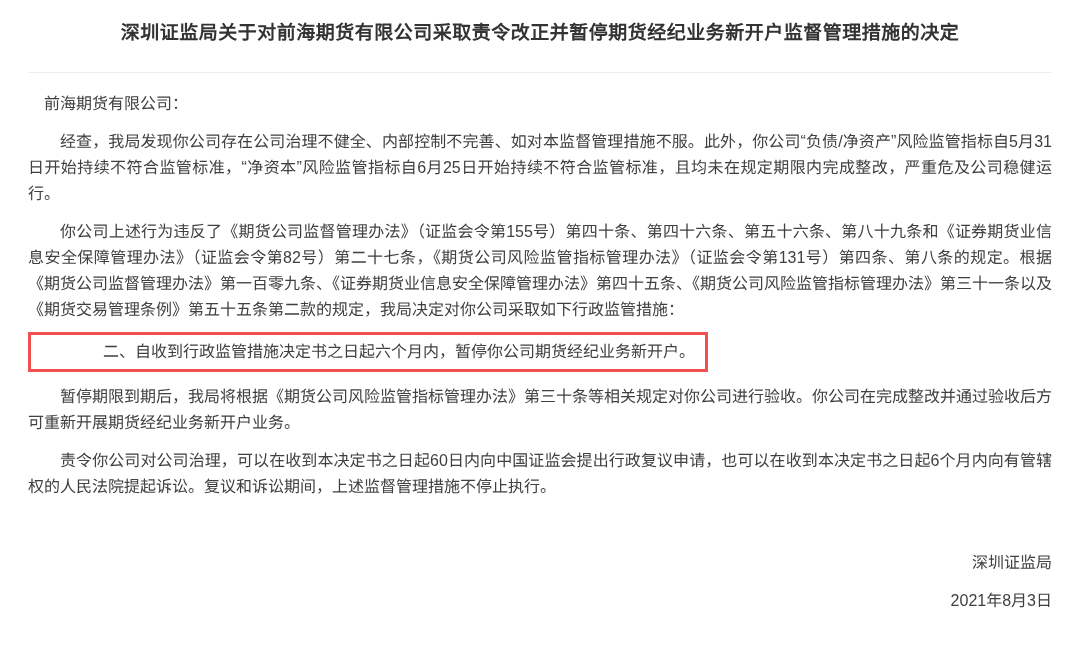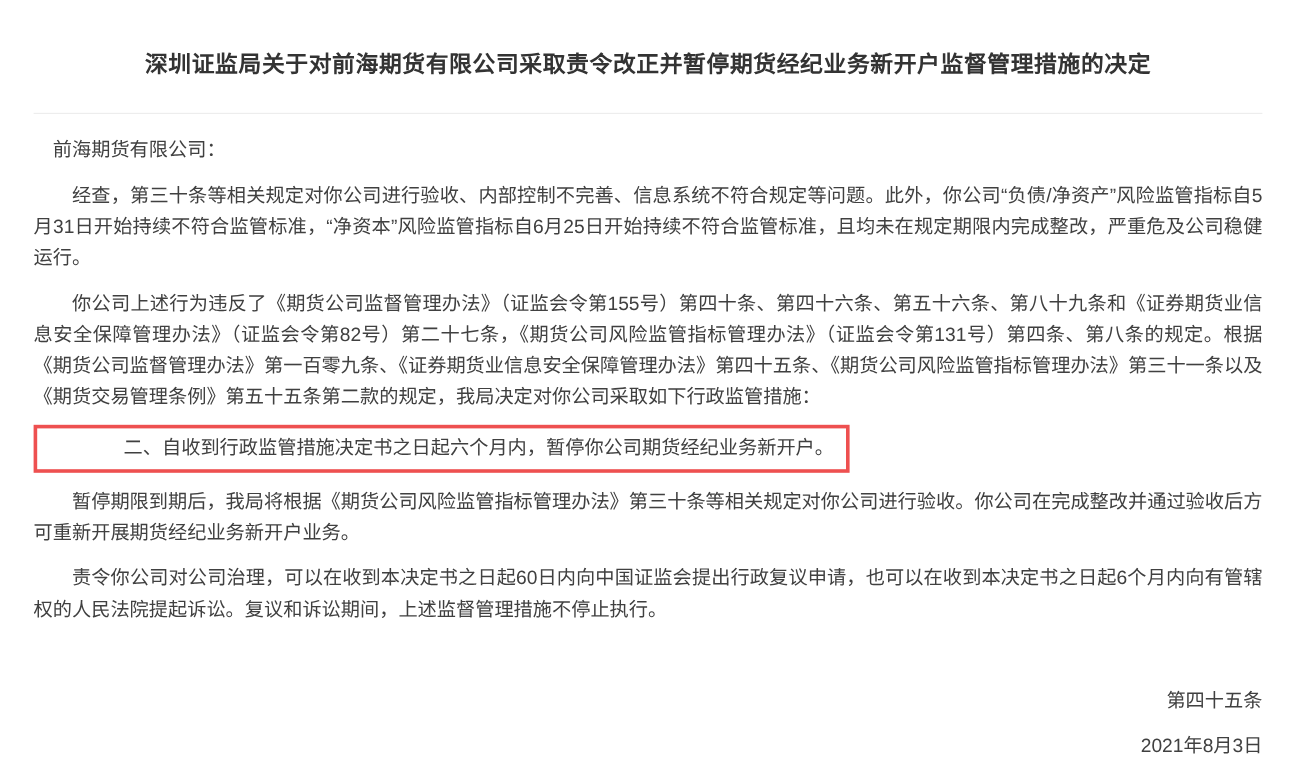--- a/index.html
+++ b/index.html
@@ -17,21 +17,21 @@
     background: var(--background);
     font-family: "Liberation Sans", "DejaVu Sans", sans-serif;
     color: var(--body-text);
     overflow: hidden;
   }
   .article {
     padding: 0 28px;
   }
   .doc-title {
     margin: 0;
-    padding-top: 42px;
+    padding-top: 20px;
     text-align: center;
     font-size: 19px;
     font-weight: bold;
     line-height: 26px;
     color: var(--title-text);
     letter-spacing: 0.5px;
   }
   .divider {
     border: none;
     border-top: 1px solid var(--divider);
@@ -76,31 +76,31 @@
 <body>
 
 <div class="article">
 
   <h1 class="doc-title">深圳证监局关于对前海期货有限公司采取责令改正并暂停期货经纪业务新开户监督管理措施的决定</h1>
 
   <hr class="divider">
 
   <p class="salutation">前海期货有限公司：</p>
 
-  <p class="para">经查，第三十条等相关规定对你公司进行验收、内部控制不完善、信息系统不符合规定等问题。此外，你公司“负债/净资产”风险监管指标自5月31日开始持续不符合监管标准，“净资本”风险监管指标自6月25日开始持续不符合监管标准，且均未在规定期限内完成整改，严重危及公司稳健运行。</p>
+  <p class="para">经查，我局发现你公司存在公司治理不健全、内部控制不完善、如对本监督管理措施不服。此外，你公司“负债/净资产”风险监管指标自5月31日开始持续不符合监管标准，“净资本”风险监管指标自6月25日开始持续不符合监管标准，且均未在规定期限内完成整改，严重危及公司稳健运行。</p>
 
   <p class="para">你公司上述行为违反了《期货公司监督管理办法》（证监会令第155号）第四十条、第四十六条、第五十六条、第八十九条和《证券期货业信息安全保障管理办法》（证监会令第82号）第二十七条，《期货公司风险监管指标管理办法》（证监会令第131号）第四条、第八条的规定。根据《期货公司监督管理办法》第一百零九条、《证券期货业信息安全保障管理办法》第四十五条、《期货公司风险监管指标管理办法》第三十一条以及《期货交易管理条例》第五十五条第二款的规定，我局决定对你公司采取如下行政监管措施：</p>
 
 
   <div class="highlight-box">
     <p class="para">二、自收到行政监管措施决定书之日起六个月内，暂停你公司期货经纪业务新开户。</p>
   </div>
 
   <p class="para">暂停期限到期后，我局将根据《期货公司风险监管指标管理办法》第三十条等相关规定对你公司进行验收。你公司在完成整改并通过验收后方可重新开展期货经纪业务新开户业务。</p>
 
   <p class="para">责令你公司对公司治理，可以在收到本决定书之日起60日内向中国证监会提出行政复议申请，也可以在收到本决定书之日起6个月内向有管辖权的人民法院提起诉讼。复议和诉讼期间，上述监督管理措施不停止执行。</p>
 
   <div class="signature-block">
-    <p class="signature-issuer">第四十五条</p>
+    <p class="signature-issuer">深圳证监局</p>
     <p class="signature-date">2021年8月3日</p>
   </div>
 
 </div>
 
 </body></html>

